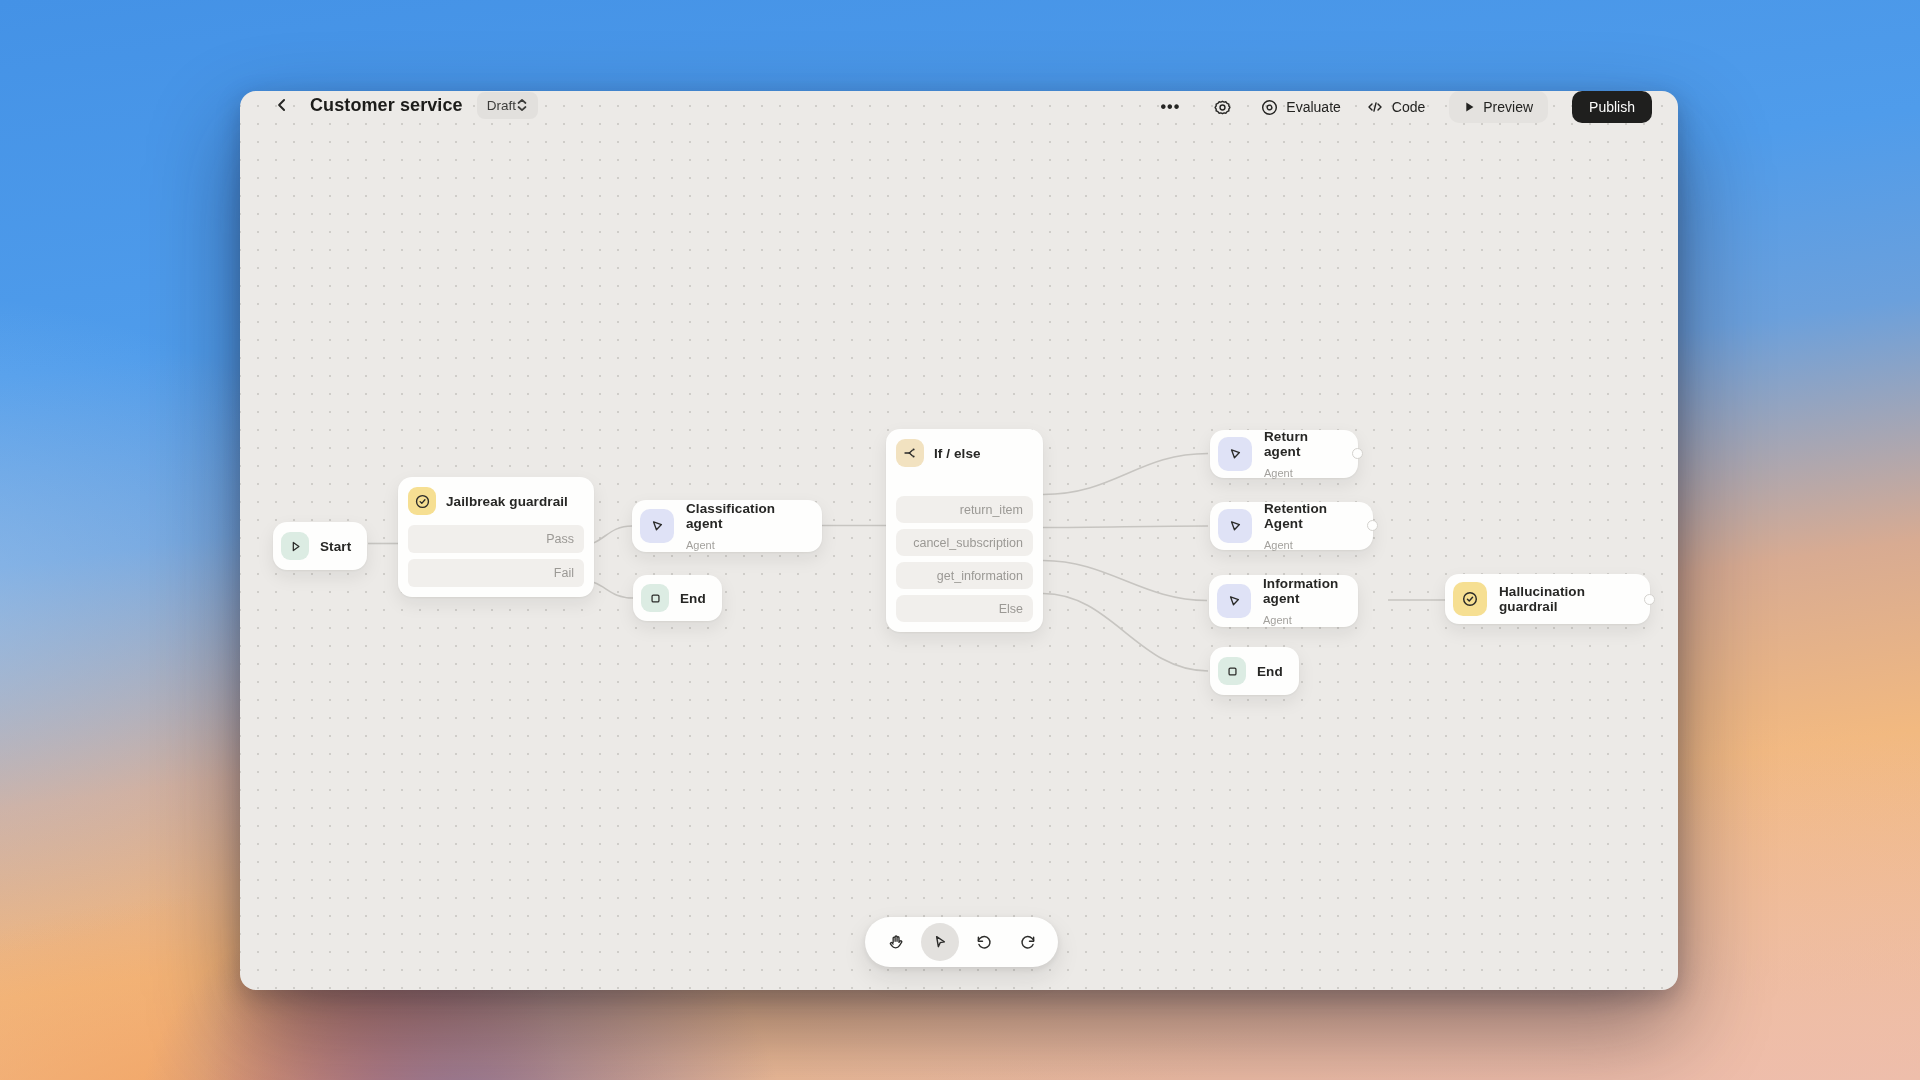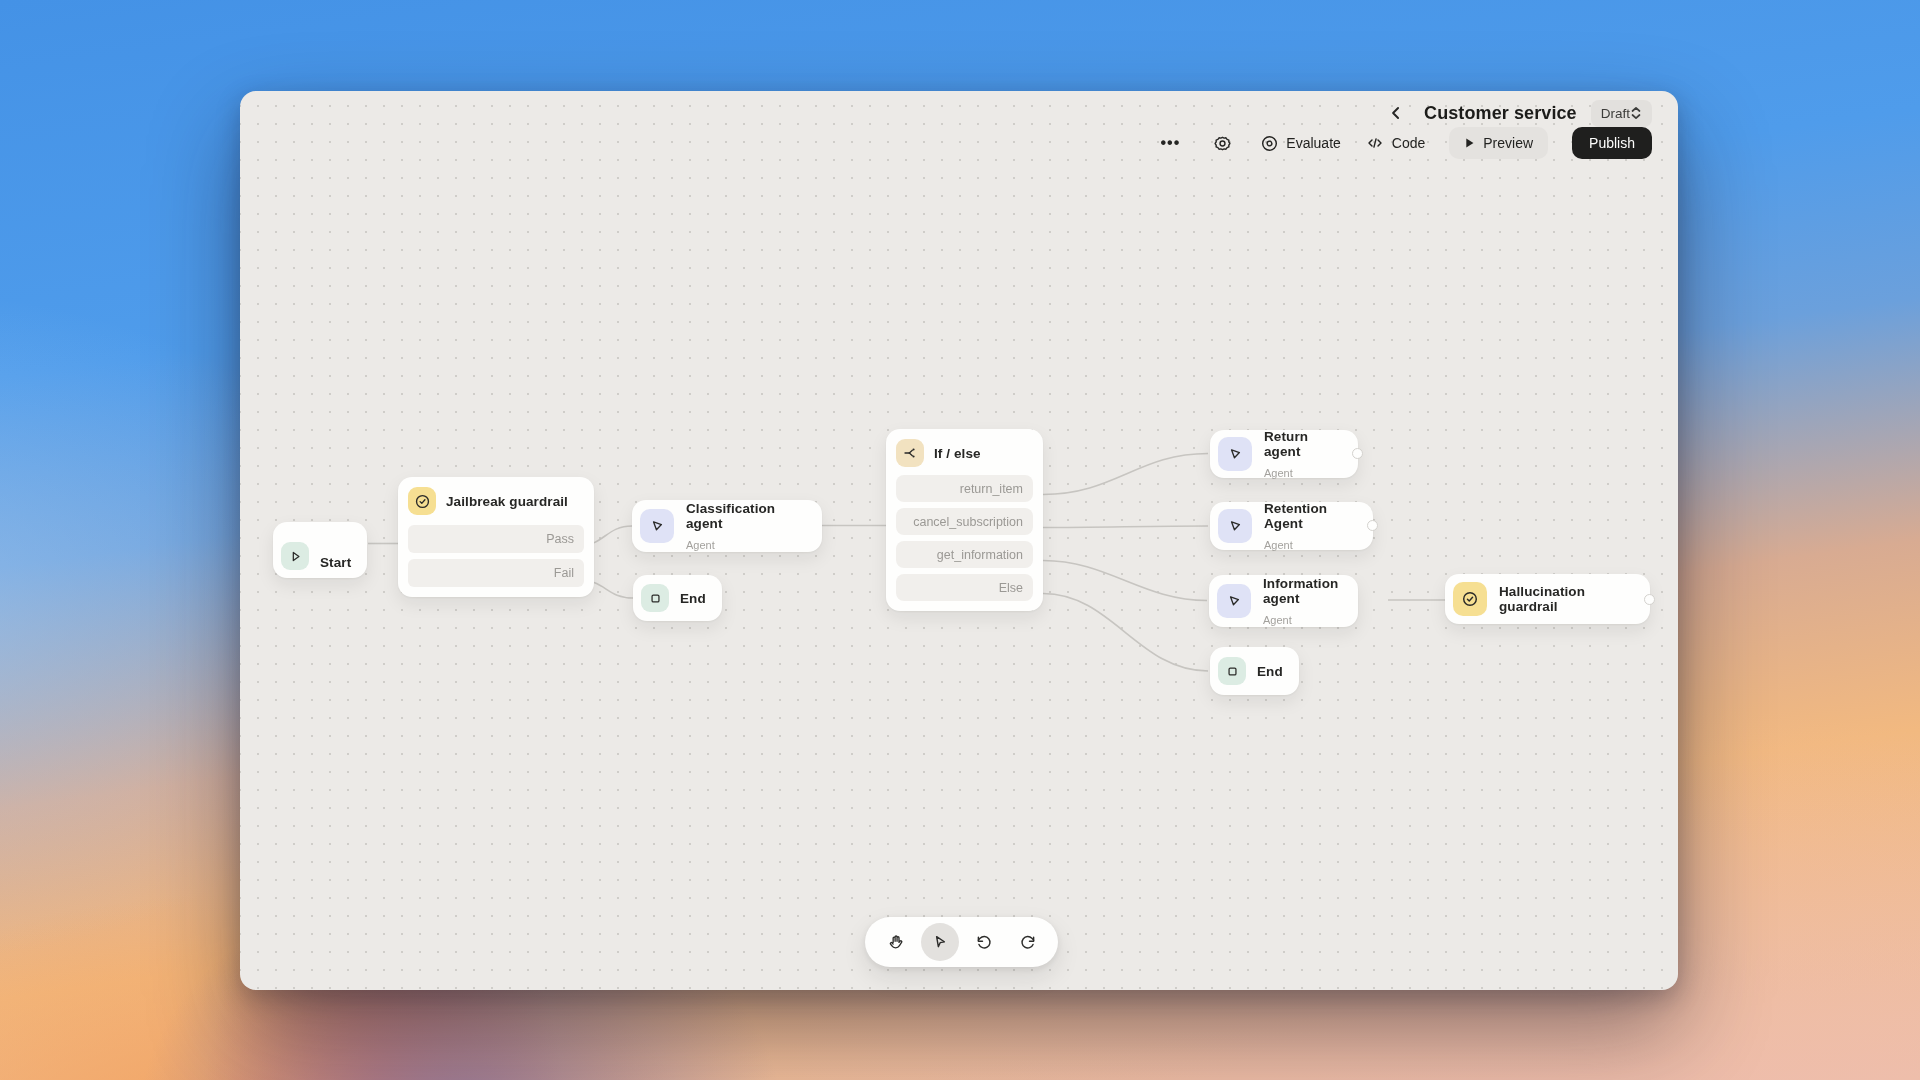--- a/index.html
+++ b/index.html
@@ -20,23 +20,22 @@
     position:absolute; left:240px; top:91px; width:1438px; height:899px;
     background:#eceae7; border-radius:16px;
     background-image: radial-gradient(circle, #cfcdc9 1.05px, rgba(0,0,0,0) 1.2px);
     background-size:18px 18px; background-position:9px 6px;
     box-shadow: 0 40px 90px rgba(20,20,40,.45), 0 8px 24px rgba(20,20,40,.25);
   }
 
   
   .header {
     position:absolute; left:0; top:0; right:0; height:64px;
-    display:flex; align-items:flex-end; justify-content:space-between;
-    padding:8px 26px 0 28px;
-    flex-direction:column;
+    display:flex; align-items:flex-start; justify-content:space-between;
+    padding:0 26px 0 28px;
   }
   .h-left { display:flex; align-items:center; gap:14px; }
   .h-right { display:flex; align-items:center; gap:24px; }
   .icon-btn { display:flex; align-items:center; justify-content:center; width:28px; height:28px; color:#262624; cursor:pointer; }
   .page-title { font-size:18px; font-weight:700; color:#1c1c1a; letter-spacing:.1px; }
   .status-pill {
     display:flex; align-items:center; gap:0; background:#e2e0dd; border-radius:8px;
     padding:6px 10px; font-size:13.5px; color:#3c3c3a; cursor:pointer;
   }
   .text-btn { display:flex; align-items:center; gap:7px; font-size:14px; color:#232321; cursor:pointer; }
@@ -71,21 +70,21 @@
   .ntitle { font-size:13.5px; font-weight:700; color:#272725; letter-spacing:.1px; }
   .nsub   { font-size:11px; color:#a3a19d; margin-top:8px; }
   .node-card { padding:10px; }
   .card-head { display:flex; align-items:center; gap:10px; padding-right:8px; }
   .card-rows { display:flex; flex-direction:column; gap:6px; }
   .row {
     background:#f1efec; border-radius:8px; height:27px; display:flex; align-items:center;
     justify-content:flex-end; padding:0 10px; font-size:12.5px; color:#9b9995; cursor:pointer;
   }
   .rows-gap10 { margin-top:10px; }
-  .rows-gap14 { margin-top:8px; }
+  .rows-gap14 { margin-top:29px; }
   .row-h28 { height:28px;border-radius:6px; }
   .port {
     position:absolute; width:11px; height:11px; border-radius:50%;
     background:#fefefd; border:1.5px solid #d4d2ce; cursor:crosshair;
   }
 
   
   .canvas-toolbar {
     position:absolute; left:625px; top:826px; width:193px; height:50px;
     background:#fefefd; border-radius:25px; display:flex; align-items:center; justify-content:center;
@@ -174,21 +173,21 @@
               </svg>
         </span>
         <span>Preview</span>
       </div>
       <div class="btn btn-publish">
         <span>Publish</span>
       </div>
     </div>
   </div>
 
-  <div class="node node-simple" style="left:33px; top:431px; height:56px;align-items:flex-end;">
+  <div class="node node-simple" style="left:33px; top:431px; height:48px;">
     <span class="nicon nicon-sm icon-green">
       <svg width="15" height="15" viewBox="0 0 24 24" fill="none" stroke="currentColor" stroke-width="2" stroke-linejoin="round">
             <path d="M8.5 5.5 L17.5 12 L8.5 18.5 Z"></path>
           </svg>
     </span>
     <span class="ntitle">Start</span>
   </div>
 
   <div class="node node-card" style="left:158px; top:386px; width:196px;">
     <div class="card-head">

